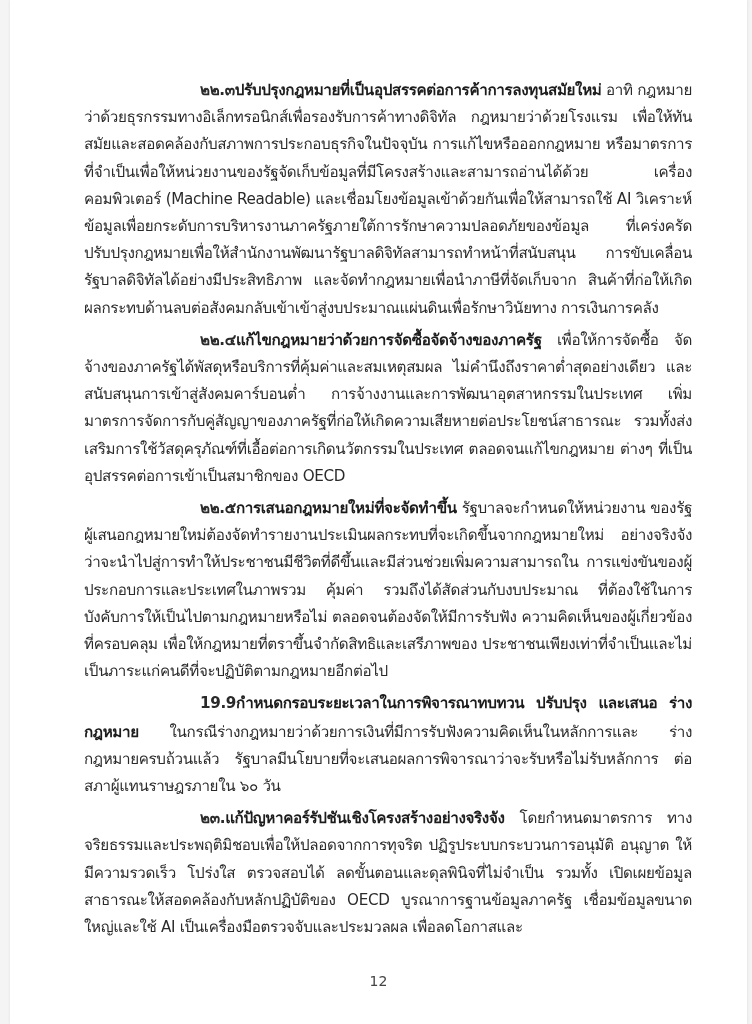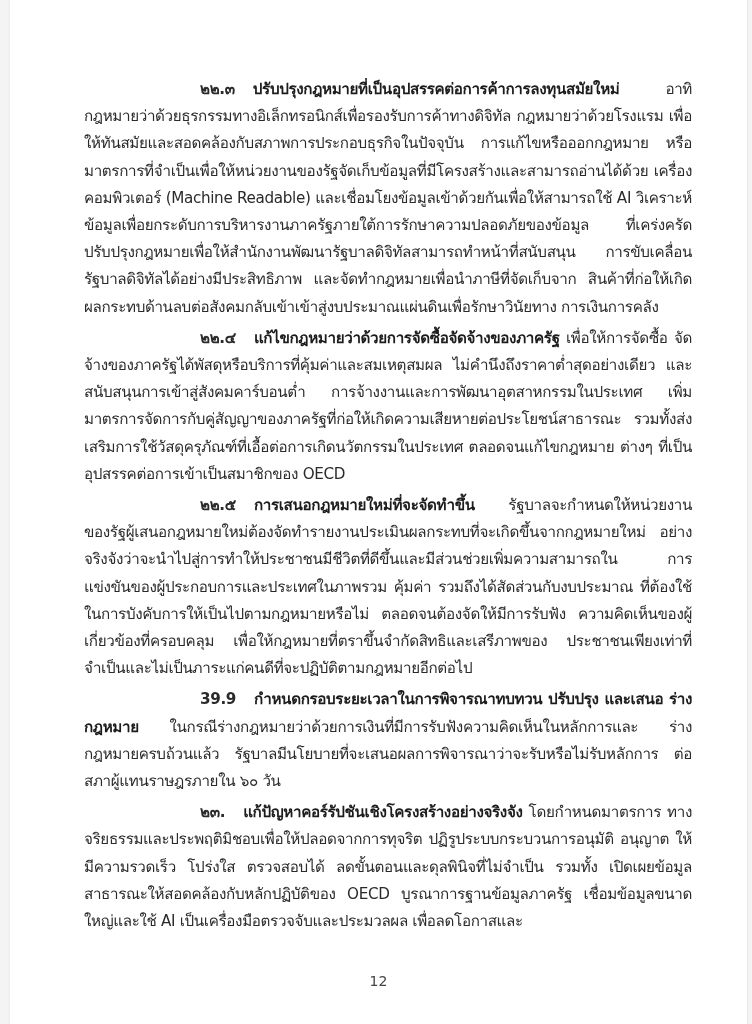--- a/index.html
+++ b/index.html
@@ -35,24 +35,25 @@
     }
     .para {
       margin: 0 0 4px 0;
       text-align: justify;
       text-align-last: left;
       text-indent: 116px;
     }
     .para .heading {
       font-weight: bold;
       color: #1c1c1c;
+      font-family: Liberation Serif, serif;
     }
     .para .num {
       font-weight: bold;
-      margin-right: 18px;
+      margin-right: 0;
     }
     .page-number {
       position: absolute;
       left: 0;
       width: 737px;
       top: 973px;
       text-align: center;
       font-size: 14px;
       color: #444;
     }
@@ -69,21 +70,21 @@
 
     <p class="para">
       <span class="num">๒๒.๔</span><span class="heading">แก้ไขกฎหมายว่าด้วยการจัดซื้อจัดจ้างของภาครัฐ</span><span> เพื่อให้การจัดซื้อ จัดจ้างของภาครัฐได้พัสดุหรือบริการที่คุ้มค่าและสมเหตุสมผล ไม่คำนึงถึงราคาต่ำสุดอย่างเดียว และสนับสนุนการเข้าสู่สังคมคาร์บอนต่ำ การจ้างงานและการพัฒนาอุตสาหกรรมในประเทศ เพิ่มมาตรการจัดการกับคู่สัญญาของภาครัฐที่ก่อให้เกิดความเสียหายต่อประโยชน์สาธารณะ รวมทั้งส่งเสริมการใช้วัสดุครุภัณฑ์ที่เอื้อต่อการเกิดนวัตกรรมในประเทศ ตลอดจนแก้ไขกฎหมาย ต่างๆ ที่เป็นอุปสรรคต่อการเข้าเป็นสมาชิกของ OECD</span>
     </p>
 
     <p class="para">
       <span class="num">๒๒.๕</span><span class="heading">การเสนอกฎหมายใหม่ที่จะจัดทำขึ้น</span><span> รัฐบาลจะกำหนดให้หน่วยงาน ของรัฐผู้เสนอกฎหมายใหม่ต้องจัดทำรายงานประเมินผลกระทบที่จะเกิดขึ้นจากกฎหมายใหม่ อย่างจริงจังว่าจะนำไปสู่การทำให้ประชาชนมีชีวิตที่ดีขึ้นและมีส่วนช่วยเพิ่มความสามารถใน การแข่งขันของผู้ประกอบการและประเทศในภาพรวม คุ้มค่า รวมถึงได้สัดส่วนกับงบประมาณ ที่ต้องใช้ในการบังคับการให้เป็นไปตามกฎหมายหรือไม่ ตลอดจนต้องจัดให้มีการรับฟัง ความคิดเห็นของผู้เกี่ยวข้องที่ครอบคลุม เพื่อให้กฎหมายที่ตราขึ้นจำกัดสิทธิและเสรีภาพของ ประชาชนเพียงเท่าที่จำเป็นและไม่เป็นภาระแก่คนดีที่จะปฏิบัติตามกฎหมายอีกต่อไป</span>
     </p>
 
     <p class="para">
-      <span class="num">39.9</span><span class="heading">กำหนดกรอบระยะเวลาในการพิจารณาทบทวน ปรับปรุง และเสนอ ร่างกฎหมาย</span><span> ในกรณีร่างกฎหมายว่าด้วยการเงินที่มีการรับฟังความคิดเห็นในหลักการและ ร่างกฎหมายครบถ้วนแล้ว รัฐบาลมีนโยบายที่จะเสนอผลการพิจารณาว่าจะรับหรือไม่รับหลักการ ต่อสภาผู้แทนราษฎรภายใน ๖๐ วัน</span>
+      <span class="num">19.9</span><span class="heading">กำหนดกรอบระยะเวลาในการพิจารณาทบทวน ปรับปรุง และเสนอ ร่างกฎหมาย</span><span> ในกรณีร่างกฎหมายว่าด้วยการเงินที่มีการรับฟังความคิดเห็นในหลักการและ ร่างกฎหมายครบถ้วนแล้ว รัฐบาลมีนโยบายที่จะเสนอผลการพิจารณาว่าจะรับหรือไม่รับหลักการ ต่อสภาผู้แทนราษฎรภายใน ๖๐ วัน</span>
     </p>
 
     <p class="para">
       <span class="num">๒๓.</span><span class="heading">แก้ปัญหาคอร์รัปชันเชิงโครงสร้างอย่างจริงจัง</span><span> โดยกำหนดมาตรการ ทางจริยธรรมและประพฤติมิชอบเพื่อให้ปลอดจากการทุจริต ปฏิรูประบบกระบวนการอนุมัติ อนุญาต ให้มีความรวดเร็ว โปร่งใส ตรวจสอบได้ ลดขั้นตอนและดุลพินิจที่ไม่จำเป็น รวมทั้ง เปิดเผยข้อมูลสาธารณะให้สอดคล้องกับหลักปฏิบัติของ OECD บูรณาการฐานข้อมูลภาครัฐ เชื่อมข้อมูลขนาดใหญ่และใช้ AI เป็นเครื่องมือตรวจจับและประมวลผล เพื่อลดโอกาสและ</span>
     </p>
 
   </div>
 
   <div class="page-number">12</div>
 </div>

